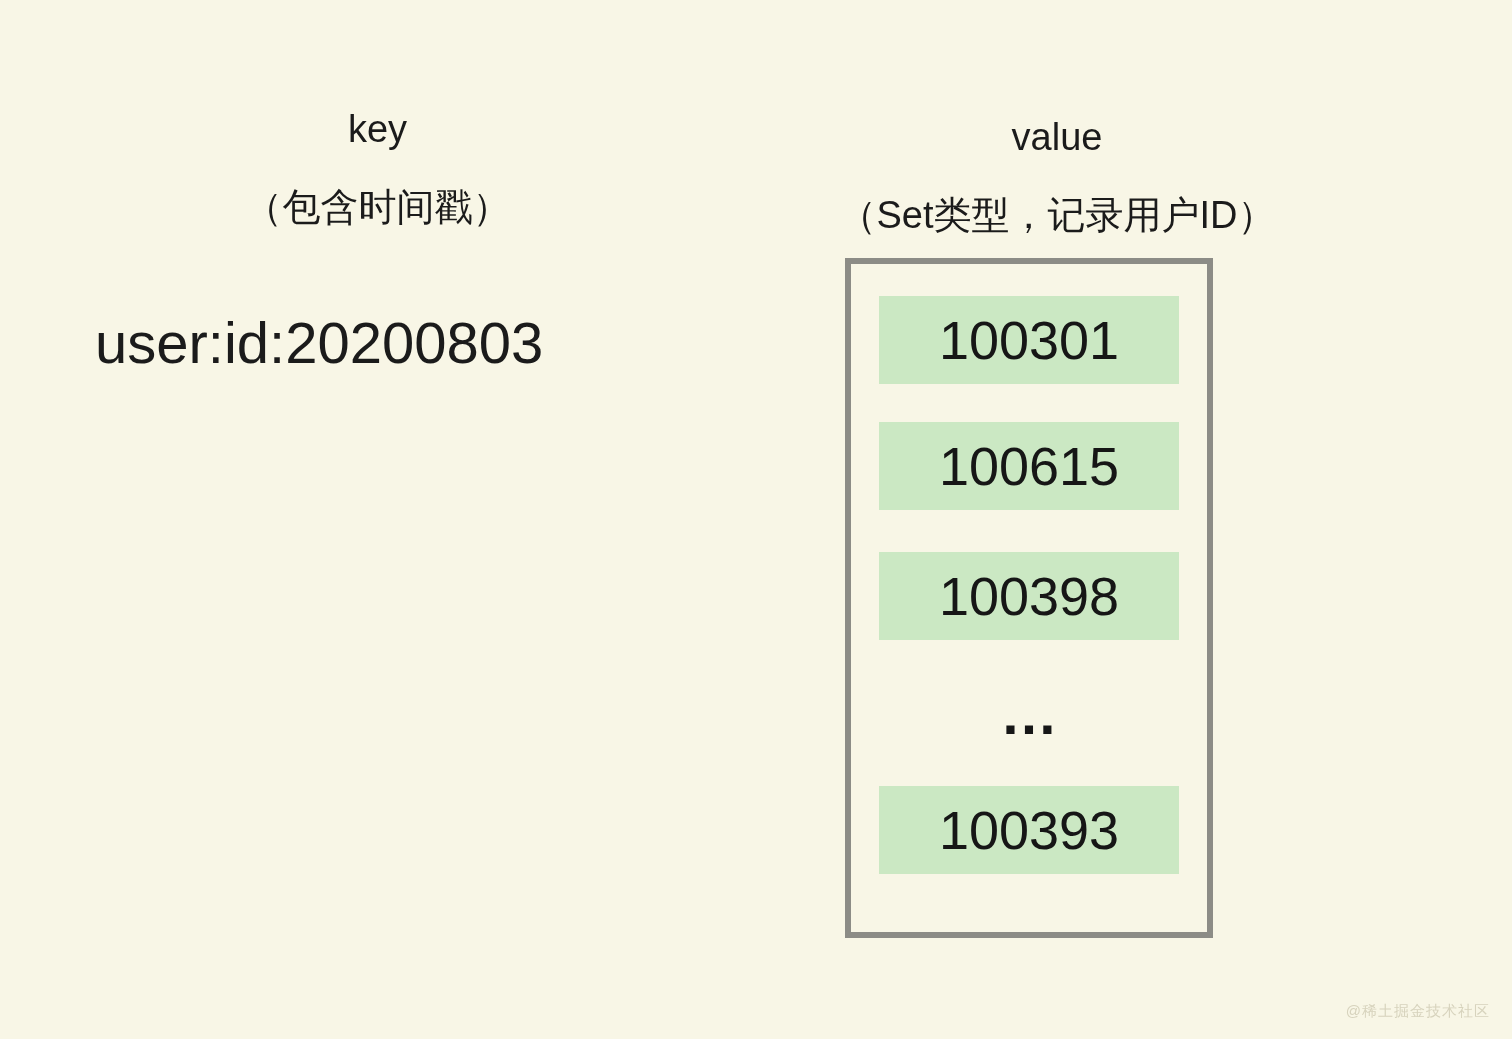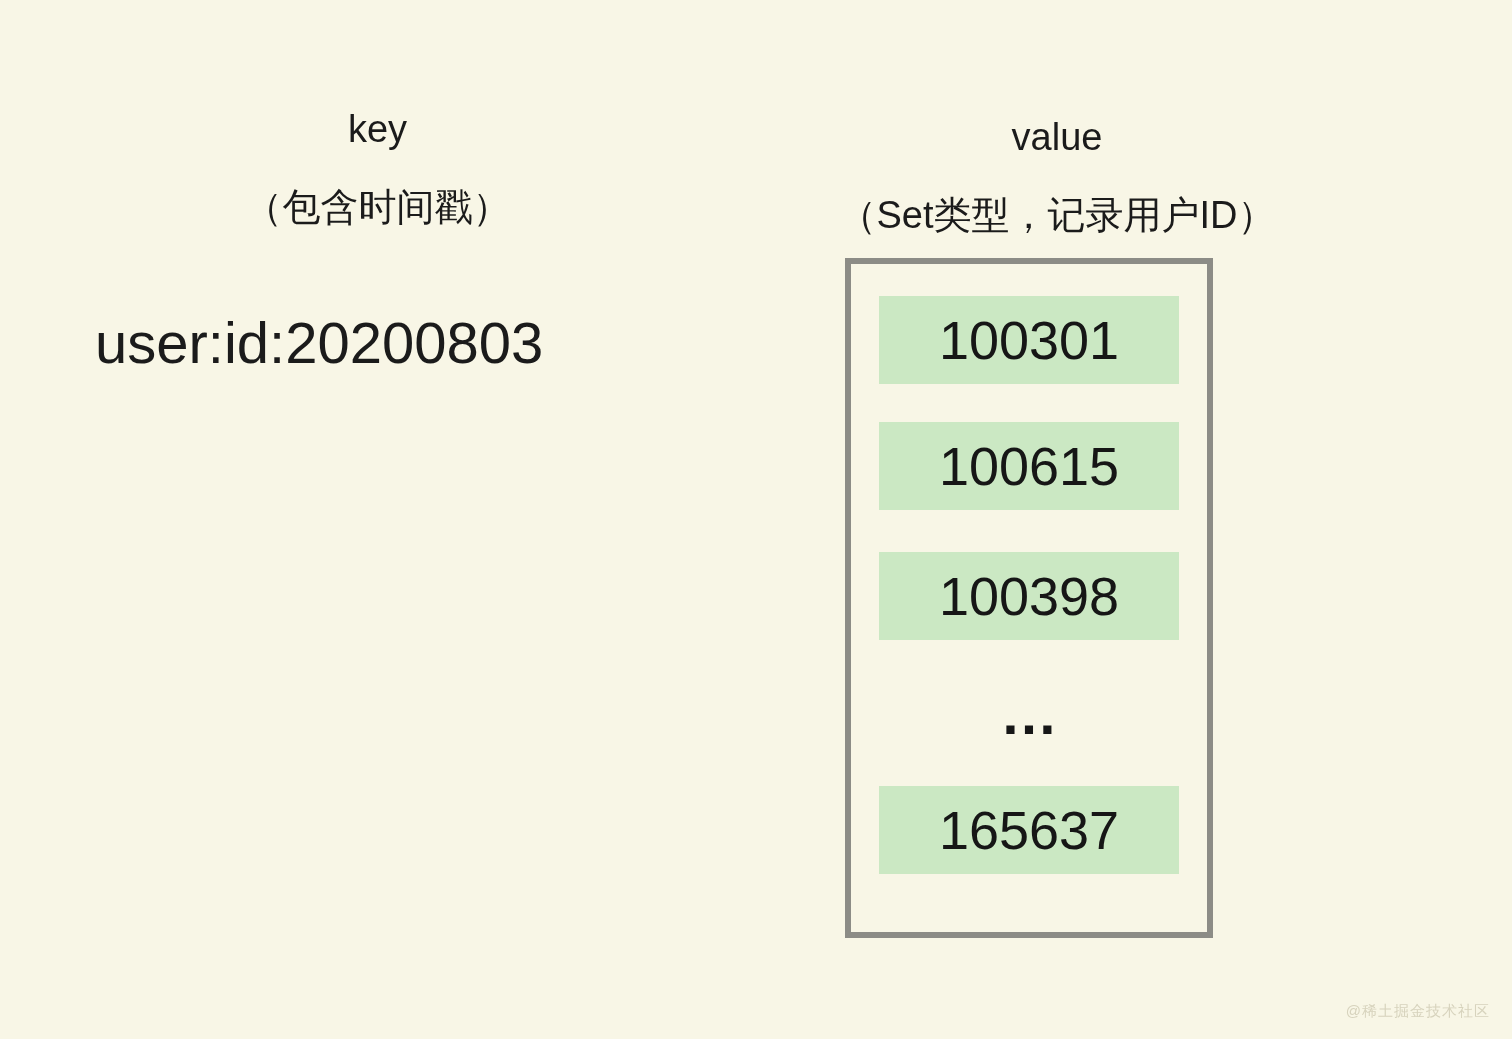--- a/index.html
+++ b/index.html
@@ -109,16 +109,16 @@
   <span class="subtitle">（Set类型，记录用户ID）</span>
 </div>
 
 <div id="key-value">user:id:20200803</div>
 
 <div id="set-box">
   <div class="set-item first">100301</div>
   <div class="set-item gap-lg">100615</div>
   <div class="set-item gap-md">100398</div>
   <div class="ellipsis-row">…</div>
-  <div class="set-item">165637</div>
+  <div class="set-item">100393</div>
 </div>
 
 <div id="watermark">@稀土掘金技术社区</div>
 
 </body></html>

